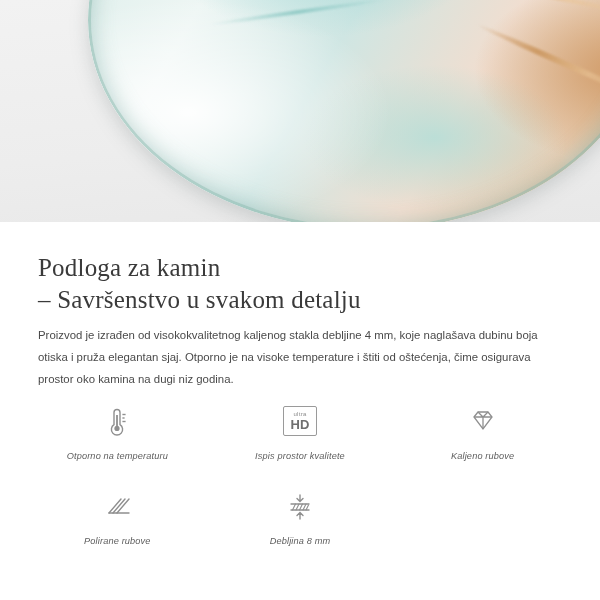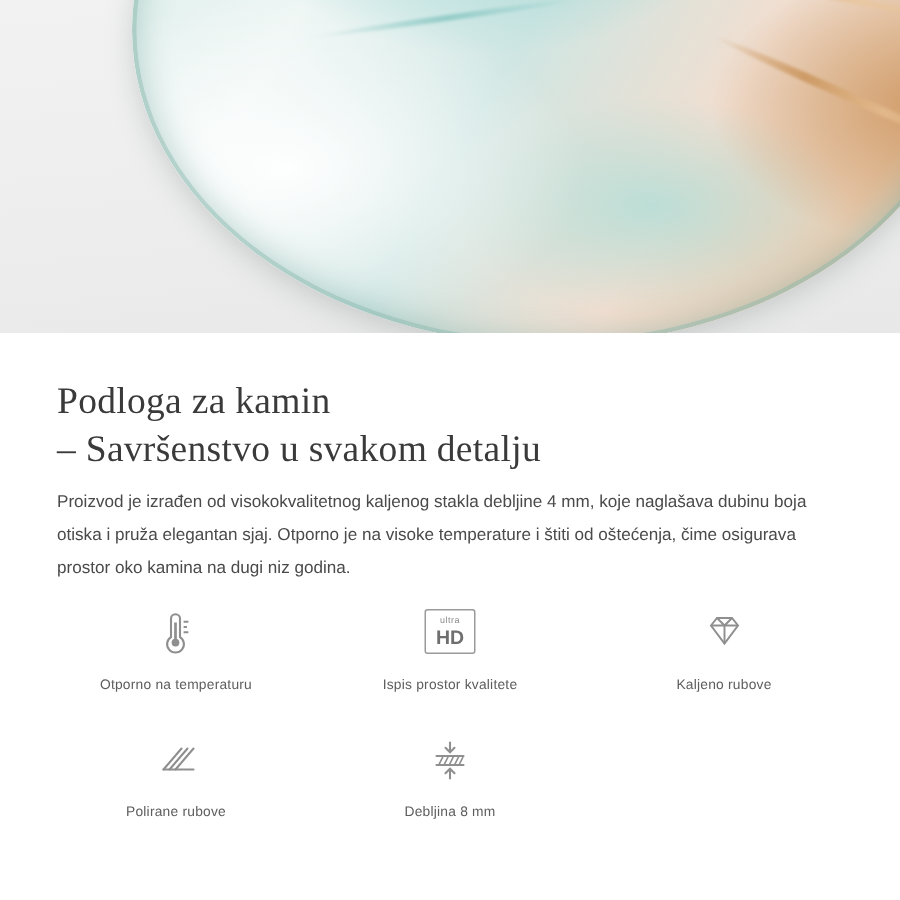--- a/index.html
+++ b/index.html
@@ -131,20 +131,21 @@
     justify-content: center;
     color: #8f8f8f;
   }
 
   .feature-label {
     margin-top: 7px;
     font-size: 9.2px;
     color: #5d5d5d;
     text-align: center;
     letter-spacing: 0.15px;
+    font-style: italic;
   }
 
   .hd-box {
     width: 34px; height: 30px;
     border: 1.6px solid #9a9a9a;
     border-radius: 2px;
     display: flex;
     flex-direction: column;
     align-items: center;
     justify-content: center;

